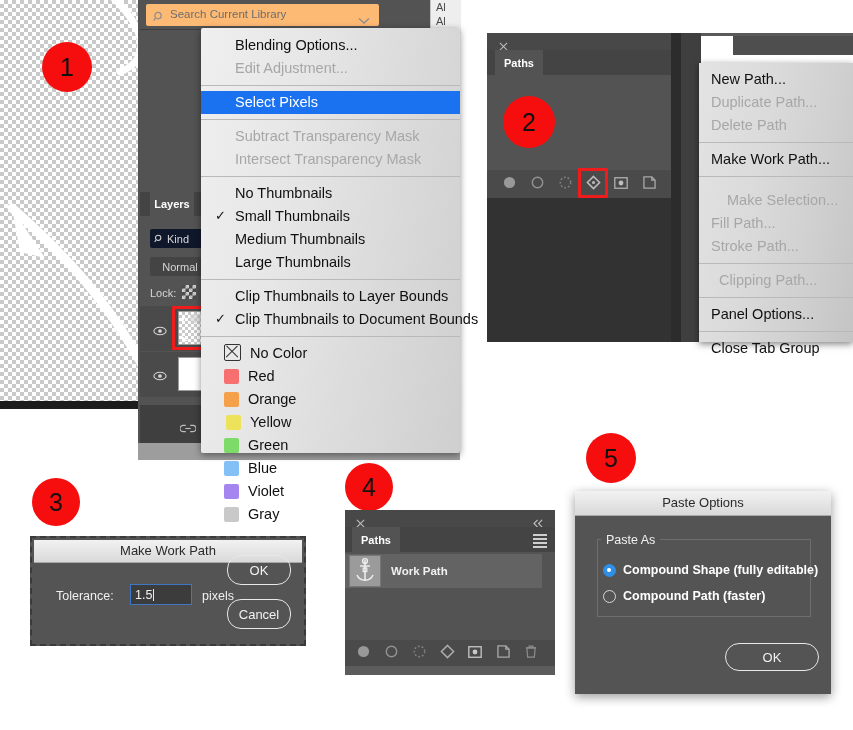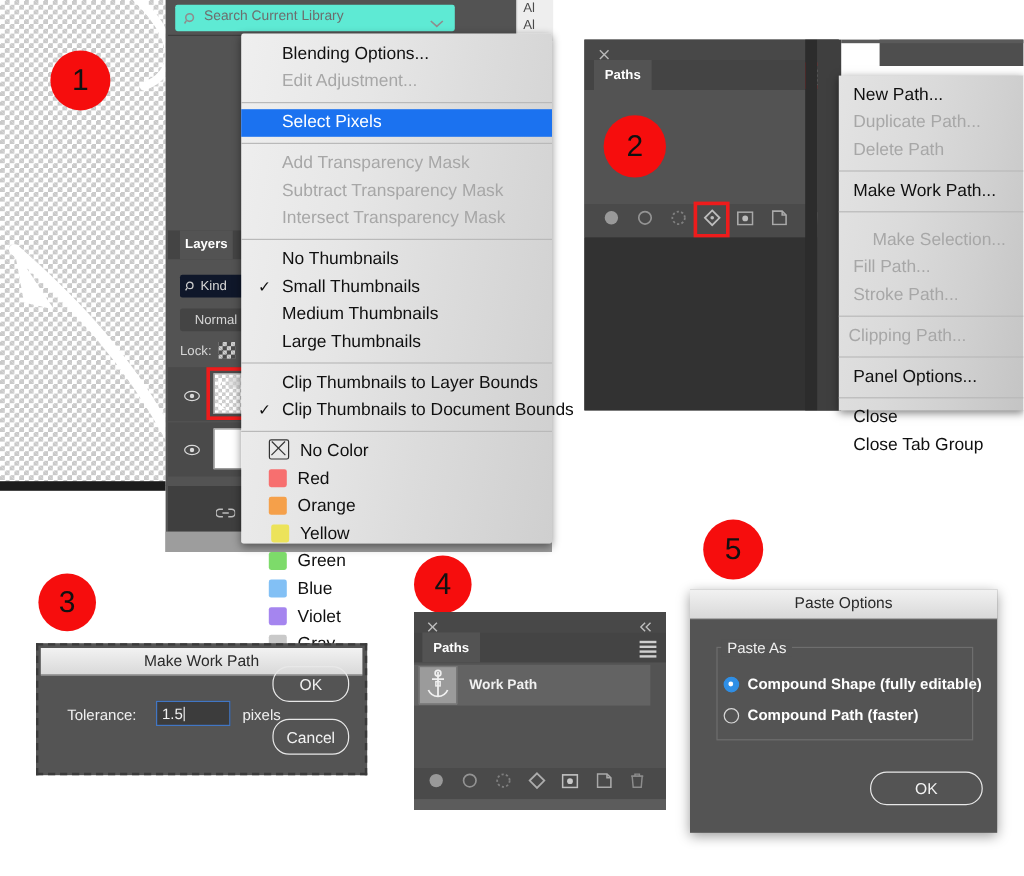--- a/index.html
+++ b/index.html
@@ -120,21 +120,21 @@
     <svg width="138" height="405" viewBox="0 0 138 405">
       <path d="M105 -10 C150 30 150 60 120 72" stroke="#ffffff" stroke-width="7" fill="none" stroke-linecap="round"></path>
       <path d="M12 208 C60 250 110 300 150 380" stroke="#ffffff" stroke-width="9" fill="none" stroke-linecap="round"></path>
       <path d="M12 208 L45 258 L20 252 Z" fill="#ffffff"></path>
     </svg>
   </div>
   <div class="abs" style="left:0;top:401px;width:138px;height:8px;background:#1c1c1c;"></div>
 
   <div class="abs ps-panel" style="left:138px;top:0;width:322px;height:460px;"></div>
 
-  <div class="abs" style="left:146px;top:4px;width:233px;height:22px;background:#5eead4;
+  <div class="abs" style="left:146px;top:4px;width:233px;height:22px;background:#fdba74;
               border-radius:2px;display:flex;align-items:center;">
     <span class="abs" style="left:7px;top:5px;">
       <svg width="12" height="12" viewBox="0 0 12 12">
         <circle cx="5" cy="4.6" r="3.2" fill="none" stroke="#8e8e8e" stroke-width="1.3"></circle>
         <line x1="2.3" y1="7.2" x2="0.8" y2="9.6" stroke="#8e8e8e" stroke-width="1.3"></line>
       </svg>
     </span>
     <span class="abs" style="left:24px;top:4px;color:#6d6d6d;font-size:11.5px;">Search Current Library</span>
     <span class="abs" style="left:212px;top:7px;">
       <svg width="12" height="8" viewBox="0 0 12 8">
@@ -214,21 +214,20 @@
 
   <div class="abs menu" style="left:201px;top:28px;width:259px;height:425px;box-sizing:border-box;">
 
     <div class="menu-item">Blending Options...</div>
     <div class="menu-item disabled">Edit Adjustment...</div>
     <div class="menu-sep"></div>
 
     <div class="menu-item sel">Select Pixels</div>
     <div class="menu-sep"></div>
 
-    <div class="menu-item disabled">Add Transparency Mask</div>
     <div class="menu-item disabled">Subtract Transparency Mask</div>
     <div class="menu-item disabled">Intersect Transparency Mask</div>
     <div class="menu-sep"></div>
 
     <div class="menu-item">No Thumbnails</div>
     <div class="menu-item">
       <span class="menu-check">✓</span>
       <span>Small Thumbnails</span>
     </div>
     <div class="menu-item">Medium Thumbnails</div>
@@ -359,25 +358,24 @@
     <div class="menu-item" style="padding-left:12px;">New Path...</div>
     <div class="menu-item disabled" style="padding-left:12px;">Duplicate Path...</div>
     <div class="menu-item disabled" style="padding-left:12px;">Delete Path</div>
     <div class="menu-sep"></div>
     <div class="menu-item" style="padding-left:12px;">Make Work Path...</div>
     <div class="menu-sep"></div>
     <div class="menu-item disabled" style="padding-left:28px;margin-top:12px;">Make Selection...</div>
     <div class="menu-item disabled" style="padding-left:12px;">Fill Path...</div>
     <div class="menu-item disabled" style="padding-left:12px;">Stroke Path...</div>
     <div class="menu-sep"></div>
-    <div class="menu-item disabled" style="padding-left:8px;">Clipping Path...</div>
+    <div class="menu-item disabled" style="padding-left:20px;">Clipping Path...</div>
     <div class="menu-sep"></div>
     <div class="menu-item" style="padding-left:12px;">Panel Options...</div>
     <div class="menu-sep"></div>
-    <div class="menu-item" style="padding-left:12px;">Close</div>
     <div class="menu-item" style="padding-left:12px;">Close Tab Group</div>
   </div>
 
   <div class="abs badge" style="left:16px;top:66px;width:52px;height:52px;">
     <span>2</span>
   </div>
 </div>
 
 <div class="abs" style="left:30px;top:460px;width:285px;height:190px;">
 

